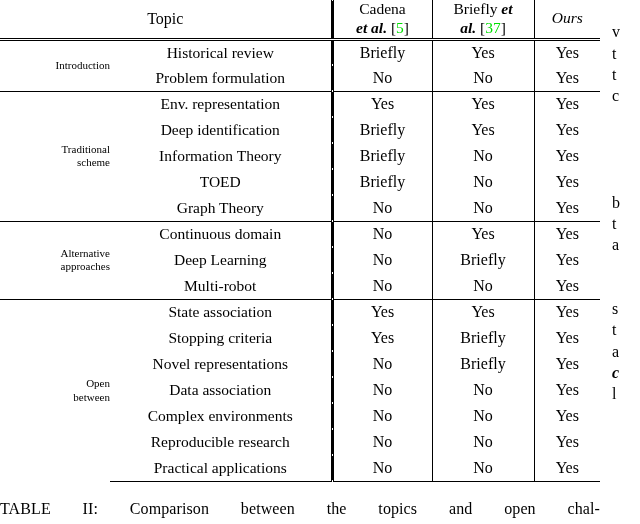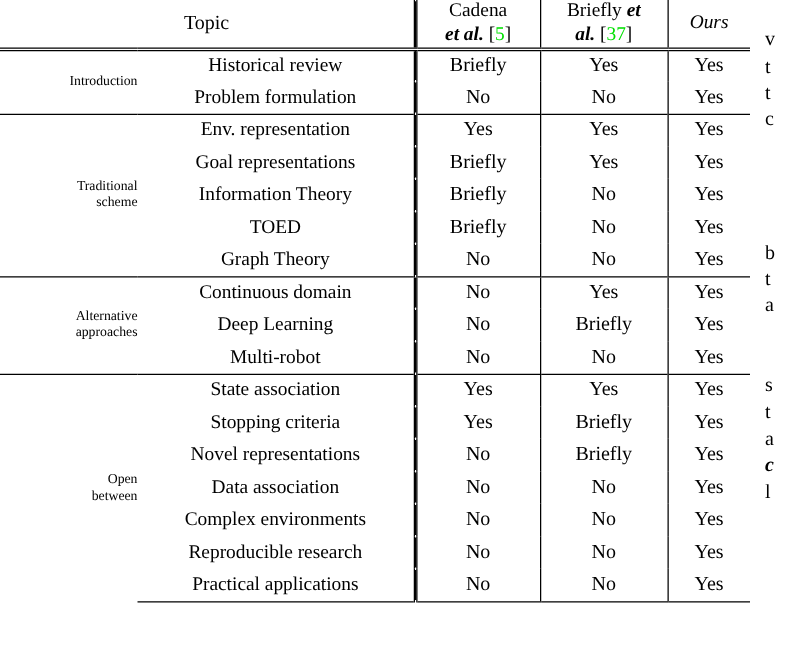--- a/index.html
+++ b/index.html
@@ -198,21 +198,21 @@
             <td class="val-cell vline-l">Yes</td>
           </tr>
           <tr class="row-h">
             <td class="grp-cell sect-top" rowspan="5"><span>Traditional</span><br><span>scheme</span></td>
             <td class="topic-cell vdbl-r sect-top">Env. representation</td>
             <td class="val-cell vdbl-l sect-top">Yes</td>
             <td class="val-cell vline-l sect-top">Yes</td>
             <td class="val-cell vline-l sect-top">Yes</td>
           </tr>
           <tr class="row-h">
-            <td class="topic-cell vdbl-r">Goal representations</td>
+            <td class="topic-cell vdbl-r">Deep identification</td>
             <td class="val-cell vdbl-l">Briefly</td>
             <td class="val-cell vline-l">Yes</td>
             <td class="val-cell vline-l">Yes</td>
           </tr>
           <tr class="row-h">
             <td class="topic-cell vdbl-r">Information Theory</td>
             <td class="val-cell vdbl-l">Briefly</td>
             <td class="val-cell vline-l">No</td>
             <td class="val-cell vline-l">Yes</td>
           </tr>
@@ -287,20 +287,23 @@
           <tr class="row-h">
             <td class="topic-cell vdbl-r tbl-bottom">Practical applications</td>
             <td class="val-cell vdbl-l tbl-bottom">No</td>
             <td class="val-cell vline-l tbl-bottom">No</td>
             <td class="val-cell vline-l tbl-bottom">Yes</td>
           </tr>
         </tbody>
     </table>
   </div>
 
+  <div class="caption">
+    <span>TABLE II: Comparison between the topics and open chal-</span>
+  </div>
 
   <div class="margin-col" id="margin-col">
       <div class="ln"></div>
       <div class="ln">v</div>
       <div class="ln">t</div>
       <div class="ln">t</div>
       <div class="ln">c</div>
       <div class="ln"></div>
       <div class="ln"></div>
       <div class="ln"></div>

